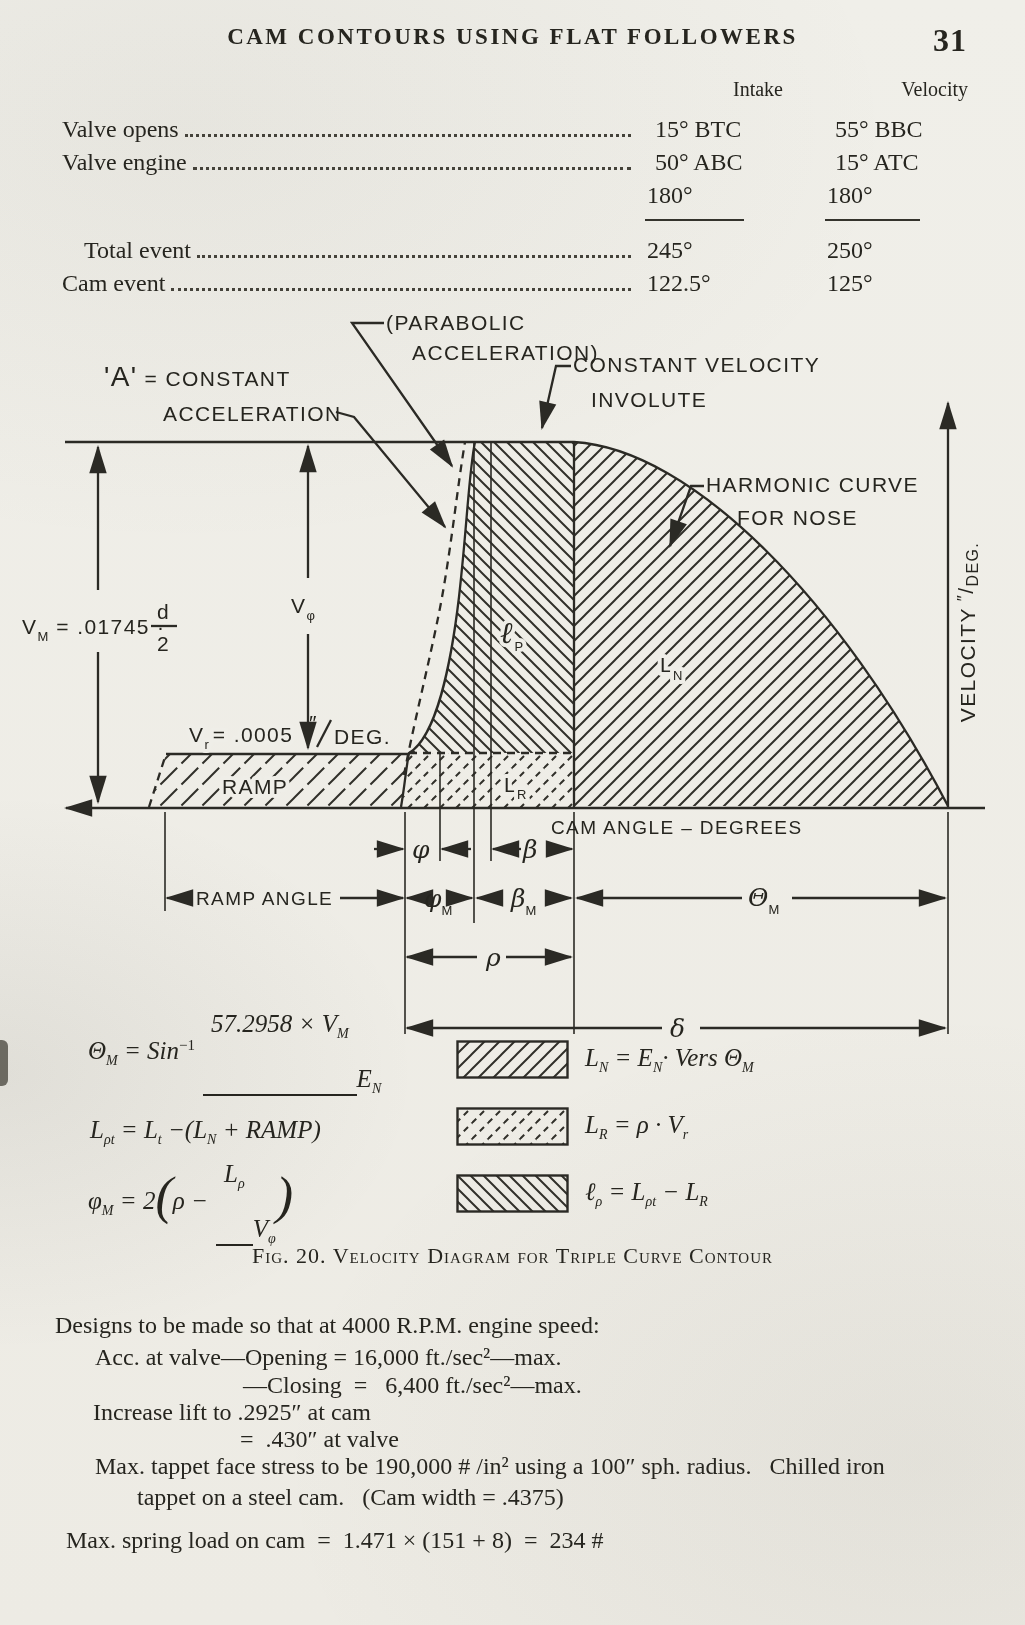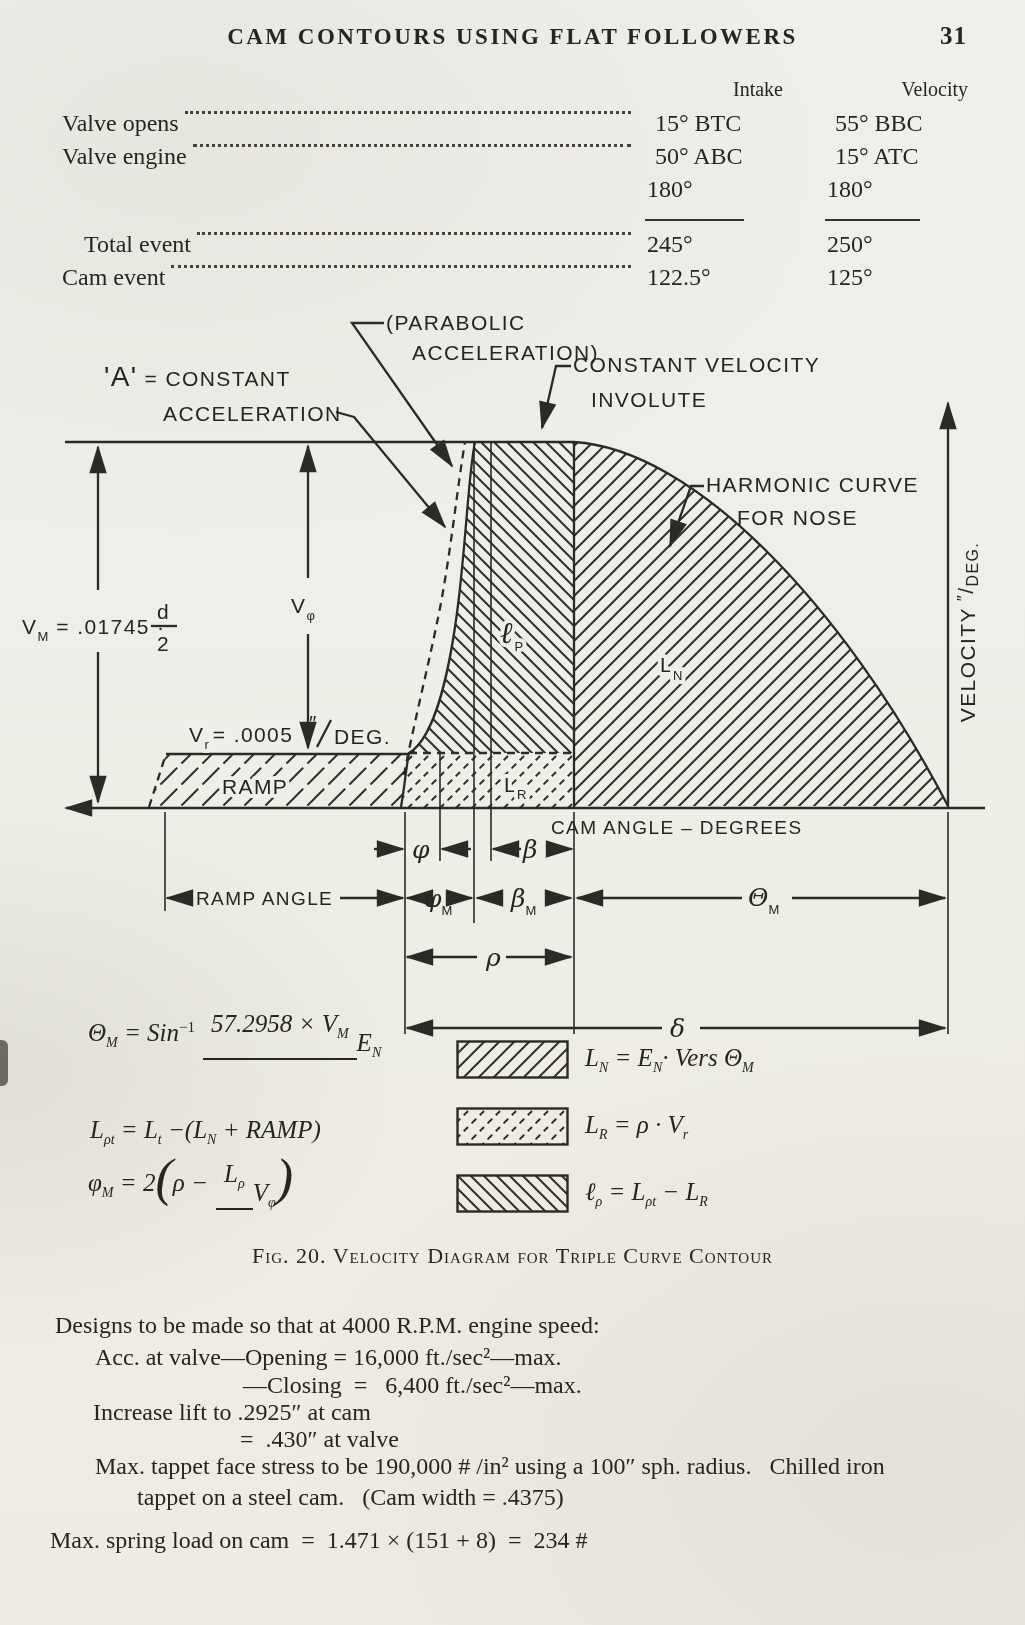--- a/index.html
+++ b/index.html
@@ -8,26 +8,26 @@
     background:
       radial-gradient(1200px 700px at 18% 8%, rgba(60,55,40,.05), transparent 60%),
       radial-gradient(1000px 700px at 90% 90%, rgba(60,55,40,.06), transparent 65%),
       radial-gradient(600px 400px at 0% 66%, rgba(40,38,30,.07), transparent 70%),
       linear-gradient(#f0efe9,#edebe4);
     font-family:"Liberation Serif",serif;color:#26251f;
   }
   .abs{position:absolute;}
   
   .hdr-title{left:0;right:0;top:24px;text-align:center;font-weight:bold;font-size:23px;letter-spacing:2.5px;}
-  .hdr-page{right:58px;top:22px;font-weight:bold;font-size:25px;letter-spacing:1px;}
+  .hdr-page{right:58px;top:22px;font-weight:bold;font-size:32px;letter-spacing:1px;}
   
   .vtable{left:62px;top:78px;width:900px;font-size:24px;}
   .vt-head{position:relative;height:32px;font-size:20px;}
   .vt-head span{position:absolute;width:180px;text-align:right;}
-  .vt-row{display:flex;align-items:flex-start;height:33px;}
+  .vt-row{display:flex;align-items:flex-end;height:33px;}
   .vt-label{white-space:pre;}
   .vt-dots{flex:1;border-bottom:3px dotted #44423a;margin:0 14px 6px 6px;height:1px;}
   .vt-dots.hide{border-bottom:none;}
   .vt-int{width:180px;flex:none;padding-left:10px;box-sizing:border-box;white-space:nowrap;}
   .vt-exh{width:137px;flex:none;padding-left:10px;box-sizing:border-box;white-space:nowrap;}
   .tight .vt-int,.tight .vt-exh{padding-left:2px;}
   .vt-rules{position:relative;height:22px;}
   .vt-rules span{position:absolute;top:10px;border-top:2.6px solid #34332c;}
   .vt-rule-a{left:583px;width:99px;}
   .vt-rule-b{left:763px;width:95px;}
@@ -43,21 +43,21 @@
   .big{font-size:28px;}
   .halo{paint-order:stroke;stroke:#efeee8;stroke-width:8px;stroke-linejoin:round;}
   .gm{font-family:"DejaVu Serif",serif;font-style:italic;font-size:25px;fill:#26251f;letter-spacing:0;}
   .gmbig{font-size:30px;}
   
   .formula{position:absolute;font-style:italic;font-size:25px;white-space:nowrap;}
   .formula sub{font-size:14px;vertical-align:-6px;}
   .formula sup{font-size:15px;vertical-align:9px;font-style:normal;}
   .frac{display:inline-flex;flex-direction:row;text-align:center;vertical-align:middle;line-height:1.1;margin-left:8px;}
   .frac .num{padding:0 8px 3px;border-bottom:2.4px solid #26251f;}
-  .frac .den{padding-top:19px;}
+  .frac .den{padding-top:19px;margin-top:36px;}
   .bigp{font-size:52px;font-weight:300;vertical-align:-4px;line-height:0;}
   
   .lg-row{position:absolute;display:flex;align-items:center;}
   .lg-swatch{width:113px;height:39px;flex:none;}
   .lg-text{margin-left:16px;font-style:italic;font-size:25px;white-space:nowrap;}
   .lg-text sub{font-size:14px;vertical-align:-6px;}
   
   .caption{left:0;right:0;top:1243px;text-align:center;font-variant:small-caps;font-size:22px;letter-spacing:1px;}
   .note{position:absolute;font-size:24px;white-space:pre;}
   .smudge{position:absolute;left:-6px;top:1040px;width:14px;height:46px;background:#3a382f;border-radius:6px;opacity:.7;}
@@ -268,16 +268,16 @@
 
   <div class="abs caption">Fig. 20. Velocity Diagram for Triple Curve Contour</div>
 
   <div class="note" style="left:55px;top:1312px">Designs to be made so that at 4000 R.P.M. engine speed:</div>
   <div class="note" style="left:95px;top:1344px">Acc. at valve—Opening = 16,000 ft./sec²—max.</div>
   <div class="note" style="left:243px;top:1372px">—Closing  =   6,400 ft./sec²—max.</div>
   <div class="note" style="left:93px;top:1399px">Increase lift to .2925″ at cam</div>
   <div class="note" style="left:240px;top:1426px">=  .430″ at valve</div>
   <div class="note" style="left:95px;top:1453px">Max. tappet face stress to be 190,000 # /in² using a 100″ sph. radius.   Chilled iron</div>
   <div class="note" style="left:137px;top:1484px">tappet on a steel cam.   (Cam width = .4375)</div>
-  <div class="note" style="left:50px;top:1527px">Max. spring load on cam  =  1.471 × (151 + 8)  =  234 #</div>
+  <div class="note" style="left:66px;top:1527px">Max. spring load on cam  =  1.471 × (151 + 8)  =  234 #</div>
 
   <div class="smudge"></div>
 </div>
 
 </body></html>

